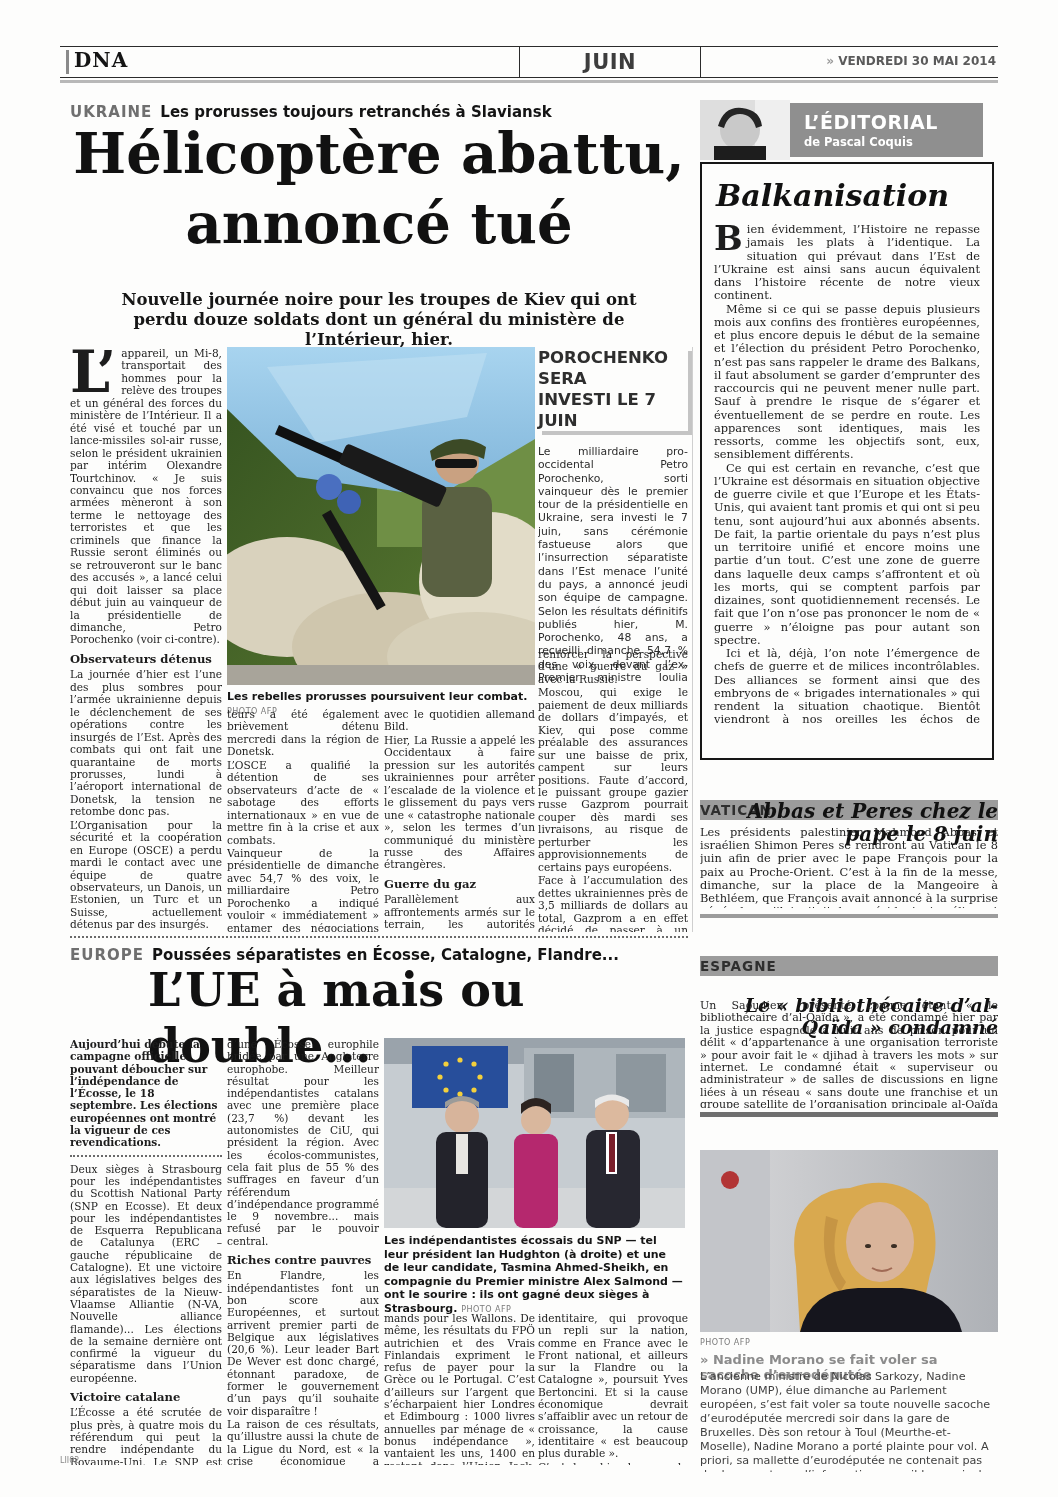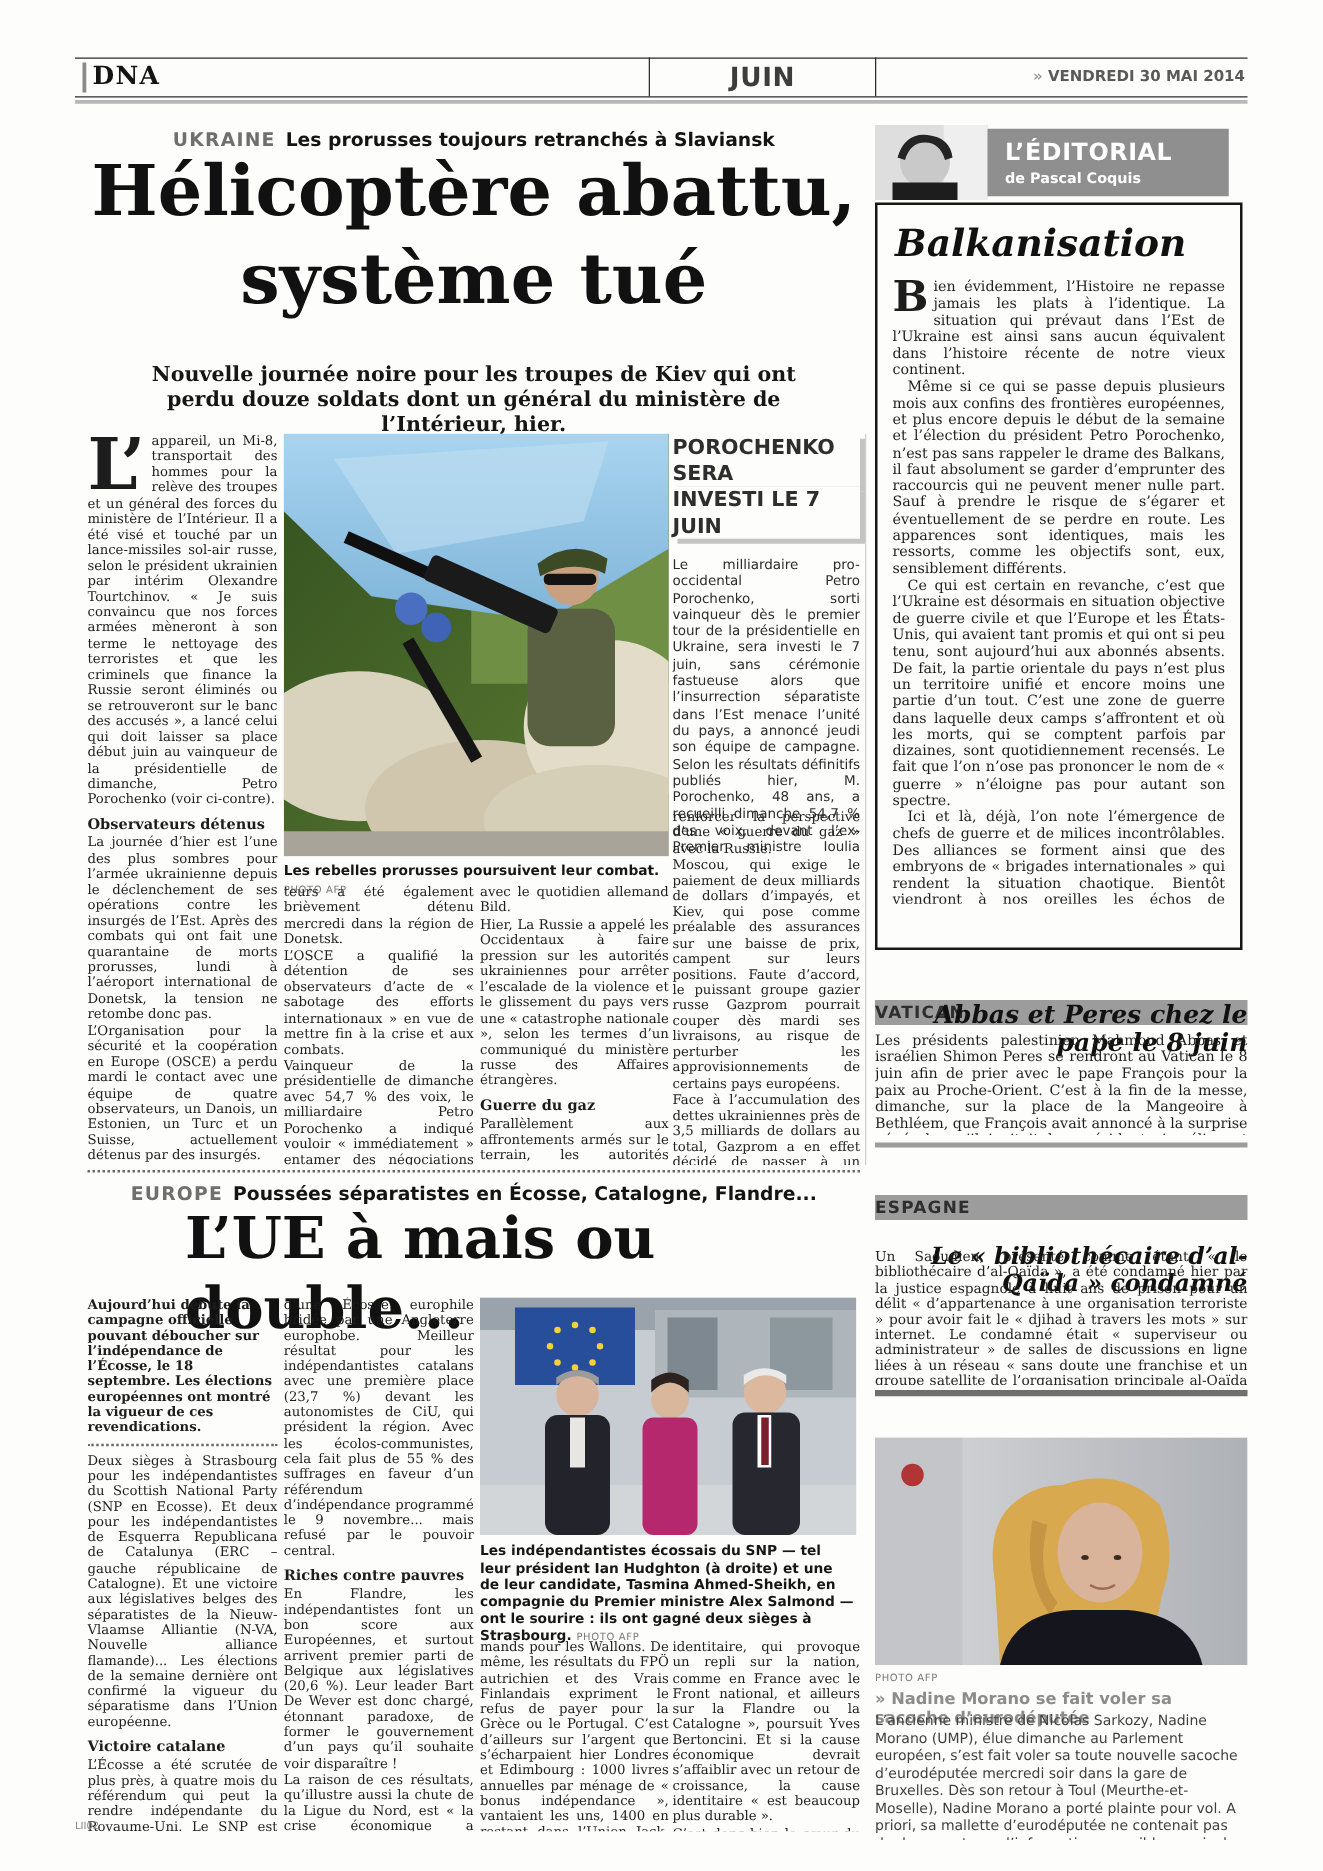--- a/index.html
+++ b/index.html
@@ -9,21 +9,21 @@
   
   .hrule{position:absolute;background:#2b2b2b;}
   .hrule.gray{background:#b8b8b8;}
   .brand{font-family:"DejaVu Serif",serif;font-weight:bold;font-size:20px;letter-spacing:1px;color:#141414;}
   .brandbar{position:absolute;width:3px;height:24px;background:#8a8a8a;}
   .section-title{font-family:"DejaVu Sans",sans-serif;font-weight:bold;font-size:21px;letter-spacing:.5px;color:#3d3d3d;text-align:center;}
   .page-date{font-family:"DejaVu Sans",sans-serif;font-weight:bold;font-size:12px;color:#5a5a5a;text-align:right;}
   .page-date .mark{color:#9a9a9a;}
   .vline{position:absolute;width:1px;background:#2b2b2b;}
   
-  .kicker{font-family:"DejaVu Sans",sans-serif;font-weight:bold;font-size:15px;text-align:center;color:#141414;}
+  .kicker{font-family:"DejaVu Sans",sans-serif;font-weight:bold;font-size:15px;text-align:left;color:#141414;}
   .kicker .tag{color:#6f6f6f;letter-spacing:1px;margin-right:8px;}
   .headline{font-weight:bold;text-align:center;color:#111;}
   .standfirst{font-weight:bold;text-align:center;font-size:16.5px;line-height:20px;color:#161616;}
   
   .col{position:absolute;overflow:hidden;text-align:justify;font-size:10.6px;line-height:12.45px;color:#1d1d1d;}
   .col p{margin:0;}
   .col p + p{margin-top:1px;}
   .subhead{font-weight:bold;font-size:11.6px;text-align:left;margin:7px 0 3px 0;}
   .dropcap{float:left;font-weight:bold;font-size:57px;line-height:46px;padding:2px 5px 0 0;}
   .dropcap.small{font-size:34px;line-height:28px;padding:1px 4px 0 0;}
@@ -70,21 +70,21 @@
 <div class="abs page-date" style="left:700px;top:54px;width:296px;"><span class="mark">»</span> <span>VENDREDI 30 MAI 2014</span></div>
 <div class="hrule" style="left:60px;top:77px;width:938px;height:1px;"></div>
 <div class="hrule gray" style="left:60px;top:80px;width:938px;height:3px;"></div>
 
 <div>
   <div class="abs kicker" style="left:70px;top:103px;width:618px;">
     <span class="tag">UKRAINE</span><span>Les prorusses toujours retranchés à Slaviansk</span>
   </div>
   <div class="abs headline" style="left:70px;top:118px;width:618px;font-size:56px;line-height:70px;">
     <span>Hélicoptère abattu,</span><br>
-    <span>système tué</span>
+    <span>annoncé tué</span>
   </div>
   <div class="abs standfirst" style="left:105px;top:290px;width:548px;">Nouvelle journée noire pour les troupes de Kiev qui ont perdu douze soldats dont un général du ministère de l’Intérieur, hier.</div>
 
   <div class="col" style="left:70px;top:347px;width:152px;height:585px;">
     <p><span class="dropcap">L’</span><span>appareil, un Mi-8, transportait des hommes pour la relève des troupes et un général des forces du ministère de l’Intérieur. Il a été visé et touché par un lance-missiles sol-air russe, selon le président ukrainien par intérim Olexandre Tourtchinov. « Je suis convaincu que nos forces armées mèneront à son terme le nettoyage des terroristes et que les criminels que finance la Russie seront éliminés ou se retrouveront sur le banc des accusés », a lancé celui qui doit laisser sa place début juin au vainqueur de la présidentielle de dimanche, Petro Porochenko (voir ci-contre).</span></p>
     <div class="subhead">Observateurs détenus</div>
     <p>La journée d’hier est l’une des plus sombres pour l’armée ukrainienne depuis le déclenchement de ses opérations contre les insurgés de l’Est. Après des combats qui ont fait une quarantaine de morts prorusses, lundi à l’aéroport international de Donetsk, la tension ne retombe donc pas.</p>
     <p>L’Organisation pour la sécurité et la coopération en Europe (OSCE) a perdu mardi le contact avec une équipe de quatre observateurs, un Danois, un Estonien, un Turc et un Suisse, actuellement détenus par des insurgés.</p>
     <p>« Nous savons où ils sont, ils sont sains et saufs », a déclaré à l’agence de presse russe Interfax Viatcheslav Ponomarev, le maire autoproclamé de Slaviansk.</p>
 

